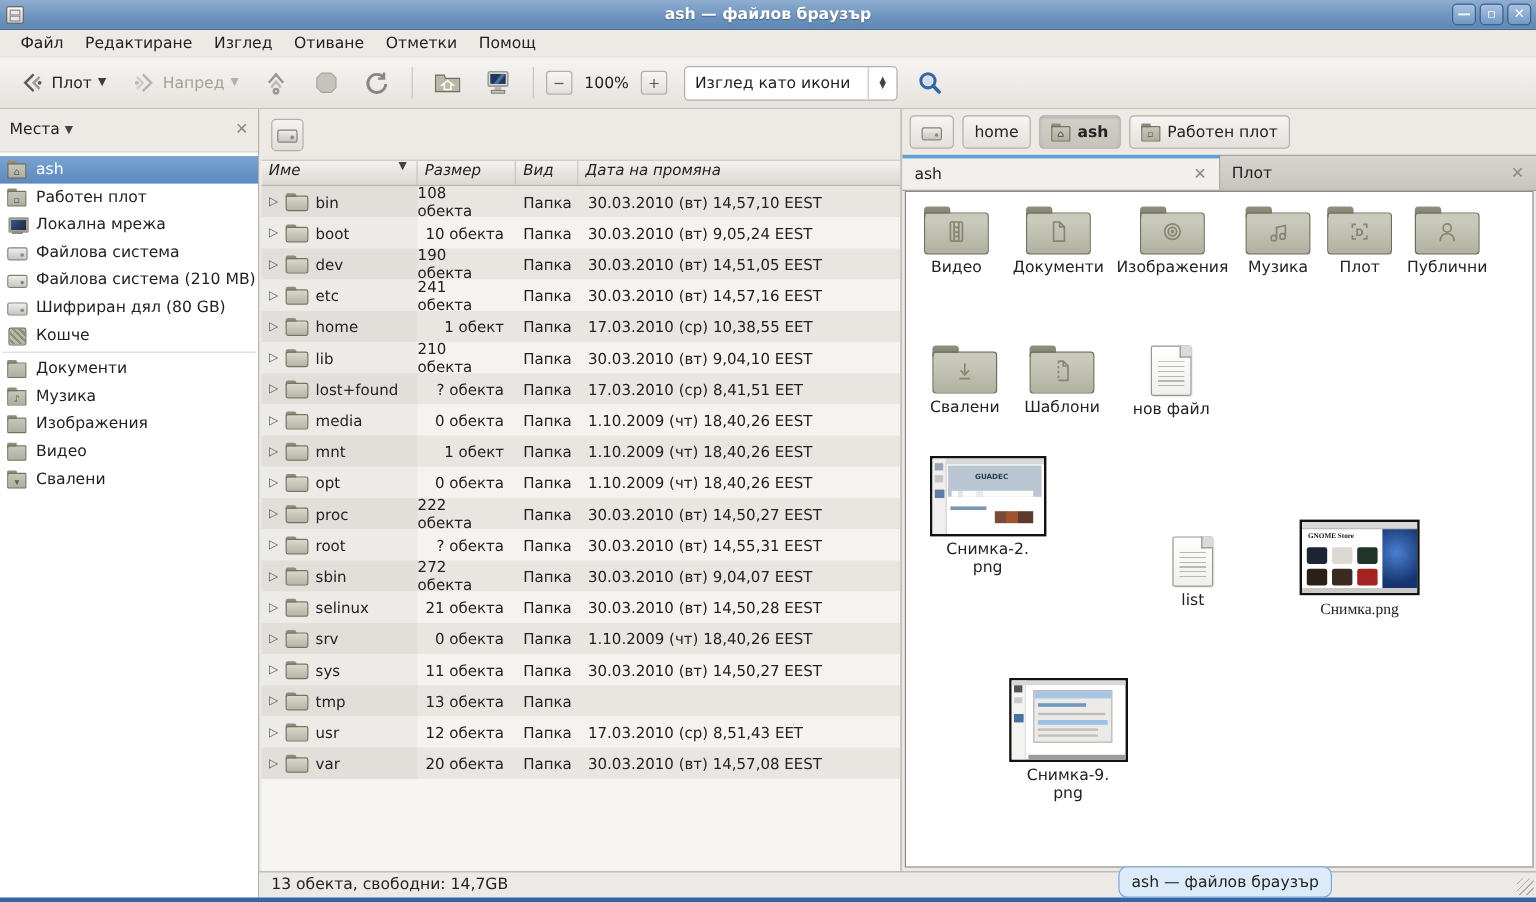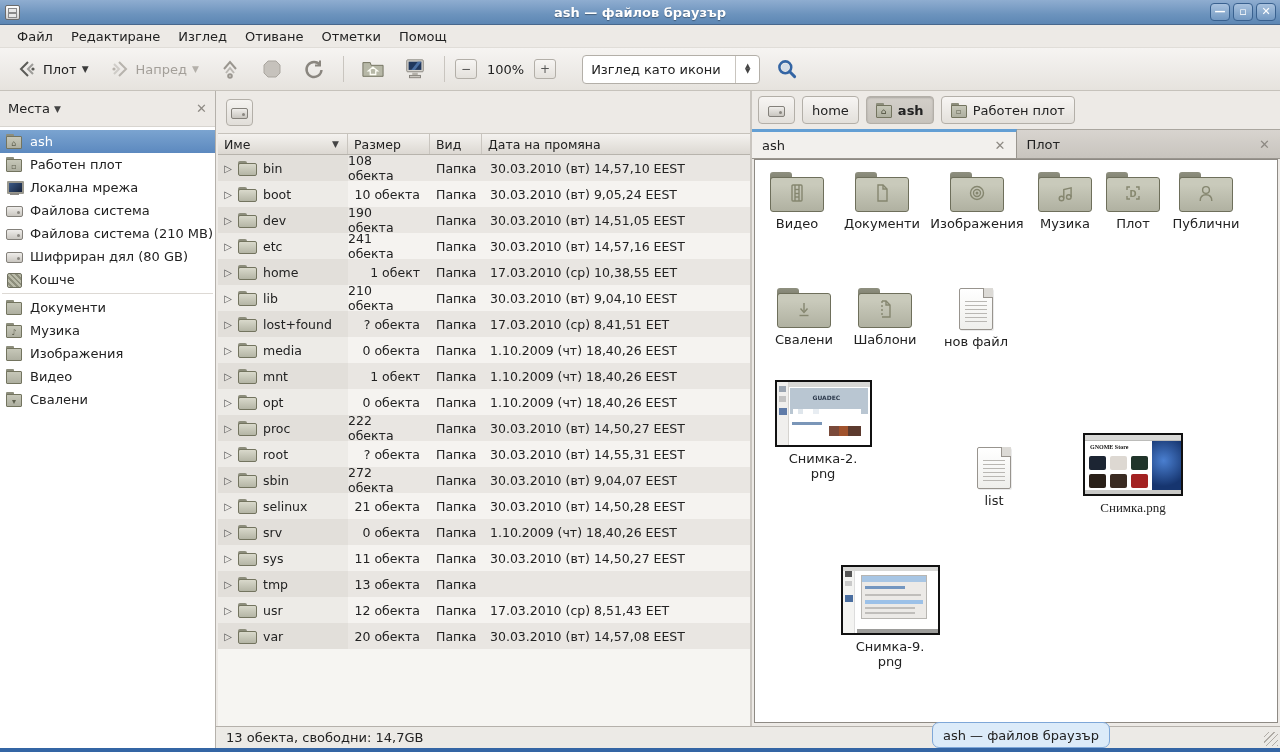--- a/index.html
+++ b/index.html
@@ -32,21 +32,21 @@
     background:linear-gradient(#f6f4f2,#e6e3de); border-bottom:1px solid #c6c2bb;
     display:flex; align-items:center; padding-left:8px; gap:4px; }
   .tbtn { display:flex; align-items:center; gap:5px; padding:4px 8px; border-radius:4px; }
   .tbtn.disabled { color:#a39f99; }
   .ticon { width:22px; height:22px; display:flex; align-items:center; justify-content:center; }
   .tsep { width:1px; height:26px; background:#c9c5bf; margin:0 6px; }
   .caret { font-size:9px; color:#3b3b3b; } .caret.dim { color:#b4b0aa; }
   .small-sq-btn { width:22px; height:20px; border:1px solid #b3afa8; border-radius:3px;
     background:linear-gradient(#f7f5f3,#e4e1dc); font-size:12px; color:#555; text-align:center; line-height:18px; }
   .zoom-label { padding:0 6px;text-align:right; }
-  .view-select { width:178px; height:29px; margin-left:22px; background:#fff;
+  .view-select { width:178px; height:29px; margin-left:10px; background:#fff;
     border:1px solid #b3afa8; border-radius:4px; display:flex; align-items:center; }
   .view-select .vtext { flex:1; padding-left:8px; }
   .view-select .spin { width:24px; height:100%; border-left:1px solid #c9c5bf; display:flex;
     flex-direction:column; align-items:center; justify-content:center; font-size:7px; color:#444; line-height:5px; }
   .search-btn { margin-left:12px; }
 
   
   .sidebar { position:absolute; left:0; top:91px; width:216px; height:657px; background:#fff;
     border-right:1px solid #b5b1ab; }
   .side-header { height:36px; background:#edeae6; display:flex; align-items:center; padding:0 8px;
@@ -77,21 +77,21 @@
     border:1px solid #6e6f5e; border-radius:2px;
     background:repeating-linear-gradient(45deg,#b9baa8 0 2px,#8d8e7c 2px 4px); }
 
   
   .midpane { position:absolute; left:218px; top:91px; width:532px; height:635px; background:#f6f5f2; }
   .mid-minibar { height:42px; background:#edeae6; display:flex; align-items:center; padding-left:8px; }
   .mini-btn { width:27px; height:27px; border:1px solid #b3afa8; border-radius:4px;
     background:linear-gradient(#f5f3f0,#e1ded9); display:flex; align-items:center; justify-content:center; }
   .tree-header { height:22px; display:flex; background:linear-gradient(#f4f2ef,#dcd8d2);
     border-top:1px solid #c6c2bb; border-bottom:1px solid #b7b3ac; font-size:12.5px; }
-  .th { display:flex; align-items:center; padding-left:6px; border-right:1px solid #c9c5bf; position:relative; }
+  .th { display:flex; align-items:flex-start; padding-left:6px; border-right:1px solid #c9c5bf; position:relative;font-style:italic; }
   .th .sort { position:absolute; right:8px; font-size:9px; color:#444; }
   .c-name { width:130px; } .c-size { width:82px; } .c-type { width:52px; } .c-date { flex:1; border-right:none; }
   .tree-rows { font-size:12.5px; }
   .trow { height:26px; display:flex; align-items:center; }
   .trow:nth-child(odd)  { background:#e9e6e2; }
   .trow:nth-child(even) { background:#f5f3f0; }
   .trow:nth-child(odd) .cell-name  { background:#e2dfda; }
   .trow:nth-child(even) .cell-name { background:#edebe7; }
   .cell { height:100%; display:flex; align-items:center; }
   .cell-name { width:130px; gap:4px; padding-left:4px; }

